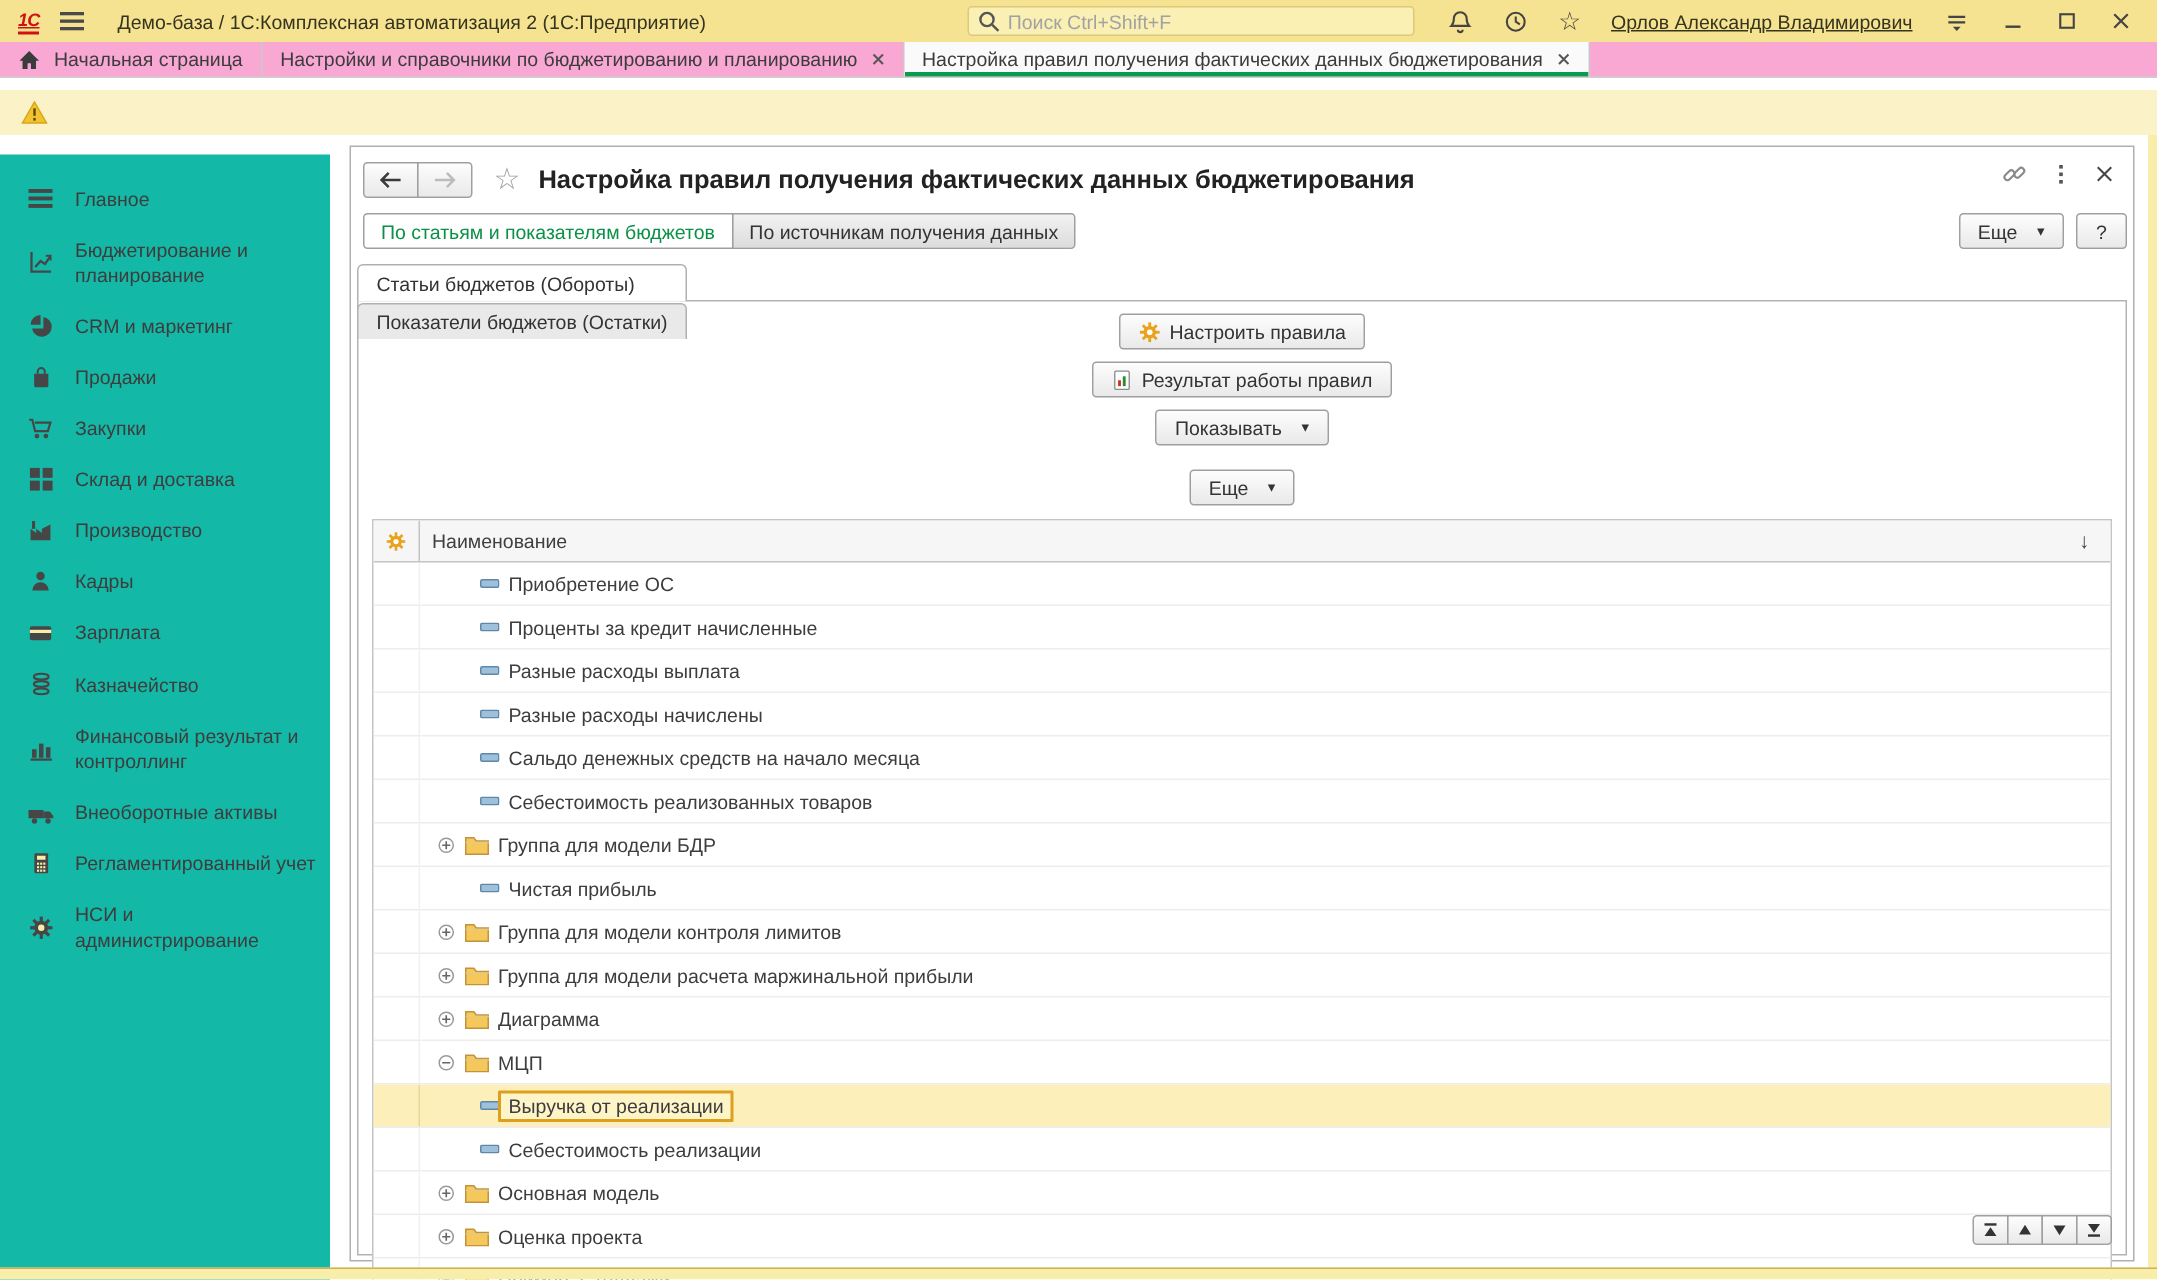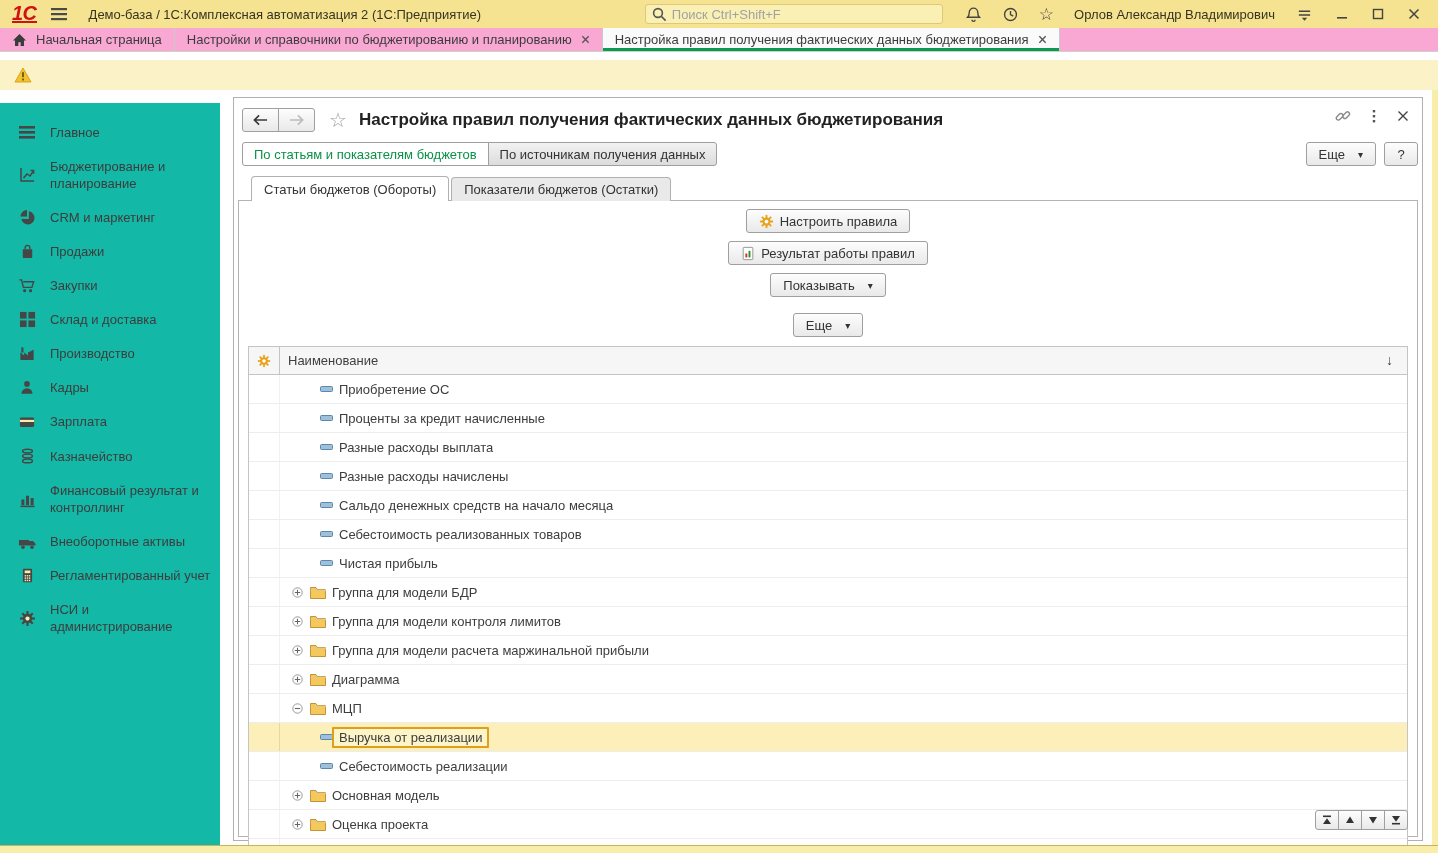--- a/index.html
+++ b/index.html
@@ -7,31 +7,31 @@
     width:1438px;height:853px;position:relative;overflow:hidden;
     font-family:"Liberation Sans",sans-serif;font-size:13px;color:#333;background:#fff;
     -webkit-font-smoothing:antialiased;
   }
   svg{display:block;}
   .ico{display:inline-flex;align-items:center;justify-content:center;flex:0 0 auto;}
 
   
   #topbar{position:absolute;left:0;top:0;width:1438px;height:28px;background:#f6e391;
     display:flex;align-items:center;}
-  .logo1c{font-weight:bold;font-style:italic;color:#cf1212;font-size:20px;margin:0 14px 0 12px;
+  .logo1c{font-weight:bold;font-style:italic;color:#cf1212;font-size:12px;margin:0 14px 0 12px;
     border-bottom:2px solid #cf1212;line-height:15px;letter-spacing:-.5px;text-decoration:underline;}
   #topbar .burger{margin-right:22px;}
   .app-title{color:#35341f;white-space:nowrap;}
   .searchwrap{position:relative;margin-left:auto;width:298px;height:20px;}
   .searchwrap input{width:100%;height:20px;box-sizing:border-box;border:1px solid #dcc97b;border-radius:3px;
     background:#faf0b4;padding:0 6px 0 26px;font-family:inherit;font-size:13px;color:#333;outline:none;}
   .searchwrap input::placeholder{color:#a2a2a2;}
   .searchwrap .ico{position:absolute;left:6px;top:2px;}
   .tb-icons{display:flex;align-items:center;gap:20px;margin:0 14px 0 22px;}
-  .username{color:#35341f;white-space:nowrap;margin:0 6px;}
+  .username{color:#35341f;white-space:nowrap;margin:0 6px;text-decoration:underline;}
   .winctl{display:flex;align-items:center;gap:24px;margin:0 18px 0 16px;}
 
   
   #tabbar{position:absolute;left:0;top:28px;width:1438px;height:24px;background:#f9a8d4;
     border-bottom:1px solid #cfcfcf;display:flex;box-sizing:border-box;}
   .tab{display:flex;align-items:center;gap:9px;padding:0 12px;border-right:1px solid #c9c9c9;
     color:#3c3c3c;white-space:nowrap;position:relative;box-sizing:border-box;}
   .tab.active{background:#fafafa;box-shadow:inset 0 -3px 0 #0a9c4e;}
   .tab .tclose{color:#555;font-size:12px;line-height:1;}
 
@@ -69,21 +69,21 @@
   .head-icons{position:absolute;top:10px;right:13px;display:flex;align-items:center;gap:21px;}
 
   .toggle-row{position:absolute;left:8px;top:44px;right:4px;display:flex;align-items:center;}
   .vbtn{height:24px;display:inline-flex;align-items:center;padding:0 11px;border:1px solid #9f9f9f;
     box-sizing:border-box;}
   .vbtn.on{background:#fff;color:#0a9147;border-radius:3px 0 0 3px;}
   .vbtn.off{background:linear-gradient(#f2f2f2,#dcdcdc);color:#333;margin-left:-1px;border-radius:0 3px 3px 0;}
   .toggle-right{margin-left:auto;display:flex;align-items:center;gap:8px;}
   .qbtn{width:34px;padding:0;}
 
-  .page-tabs{position:absolute;left:17px;top:78px;display:flex;z-index:3;}
+  .page-tabs{position:absolute;left:4px;top:78px;display:flex;z-index:3;flex-direction:column;}
   .ptab{height:24px;display:inline-flex;align-items:center;padding:0 12px;border:1px solid #b0b0b0;
     border-bottom:none;border-radius:4px 4px 0 0;margin-right:2px;box-sizing:border-box;color:#333;}
   .ptab.active{background:#fff;height:25px;}
   .ptab.inactive{background:#e9e9e9;margin-top:1px;}
 
   .tab-panel{position:absolute;left:4px;top:102px;right:4px;bottom:3px;border:1px solid #b3b3b3;
     background:#fff;box-sizing:border-box;}
   .toolbar{display:flex;align-items:center;gap:8px;margin:8px 9px 9px 9px;flex-direction:column;}
   .toolbar .spacer{margin-left:auto;}
   .caret::after{content:"▾";font-size:10px;color:#333;margin-left:7px;}
@@ -548,47 +548,47 @@
             <div class="c1"></div>
             <div class="c2">
               <span class="ico dico">
                 <svg width="13" height="6" viewBox="0 0 13 6">
                   <rect x=".5" y=".5" width="12" height="5" rx="1" fill="#9fc0da" stroke="#5e87a8"></rect>
                 </svg>
               </span>
               <span>Себестоимость реализованных товаров</span>
             </div>
           </div>
+          <div class="trow folder">
+            <div class="c1"></div>
+            <div class="c2">
+              <span class="exp ico">
+                <svg width="11" height="11" viewBox="0 0 11 11">
+                  <circle cx="5.5" cy="5.5" r="4.7" fill="#fff" stroke="#999"></circle>
+                  <path d="M2.8 5.5h5.4M5.5 2.8v5.4" stroke="#666" stroke-width="1.1"></path>
+                </svg>
+              </span>
+              <span class="ico fico">
+                <svg width="16" height="13" viewBox="0 0 16 13">
+                  <path d="M.5 1.5h5.4l1.6 2.2h8v8.8H.5z" fill="#f5c85c" stroke="#c2933b"></path>
+                  <path d="M.5 4.6h15.5" stroke="#e5c983" fill="none"></path>
+                </svg>
+              </span>
+              <span>Группа для модели БДР</span>
+            </div>
+          </div>
           <div class="trow leaf">
             <div class="c1"></div>
             <div class="c2">
               <span class="ico dico">
                 <svg width="13" height="6" viewBox="0 0 13 6">
                   <rect x=".5" y=".5" width="12" height="5" rx="1" fill="#9fc0da" stroke="#5e87a8"></rect>
                 </svg>
               </span>
               <span>Чистая прибыль</span>
-            </div>
-          </div>
-          <div class="trow folder">
-            <div class="c1"></div>
-            <div class="c2">
-              <span class="exp ico">
-                <svg width="11" height="11" viewBox="0 0 11 11">
-                  <circle cx="5.5" cy="5.5" r="4.7" fill="#fff" stroke="#999"></circle>
-                  <path d="M2.8 5.5h5.4M5.5 2.8v5.4" stroke="#666" stroke-width="1.1"></path>
-                </svg>
-              </span>
-              <span class="ico fico">
-                <svg width="16" height="13" viewBox="0 0 16 13">
-                  <path d="M.5 1.5h5.4l1.6 2.2h8v8.8H.5z" fill="#f5c85c" stroke="#c2933b"></path>
-                  <path d="M.5 4.6h15.5" stroke="#e5c983" fill="none"></path>
-                </svg>
-              </span>
-              <span>Группа для модели БДР</span>
             </div>
           </div>
           <div class="trow folder">
             <div class="c1"></div>
             <div class="c2">
               <span class="exp ico">
                 <svg width="11" height="11" viewBox="0 0 11 11">
                   <circle cx="5.5" cy="5.5" r="4.7" fill="#fff" stroke="#999"></circle>
                   <path d="M2.8 5.5h5.4M5.5 2.8v5.4" stroke="#666" stroke-width="1.1"></path>
                 </svg>

